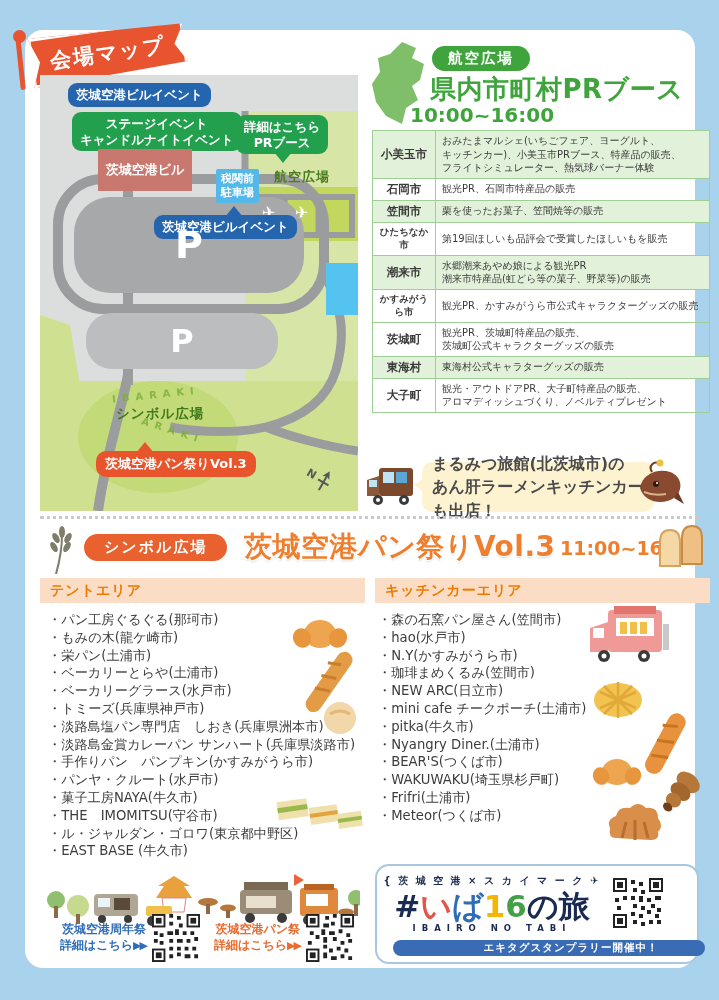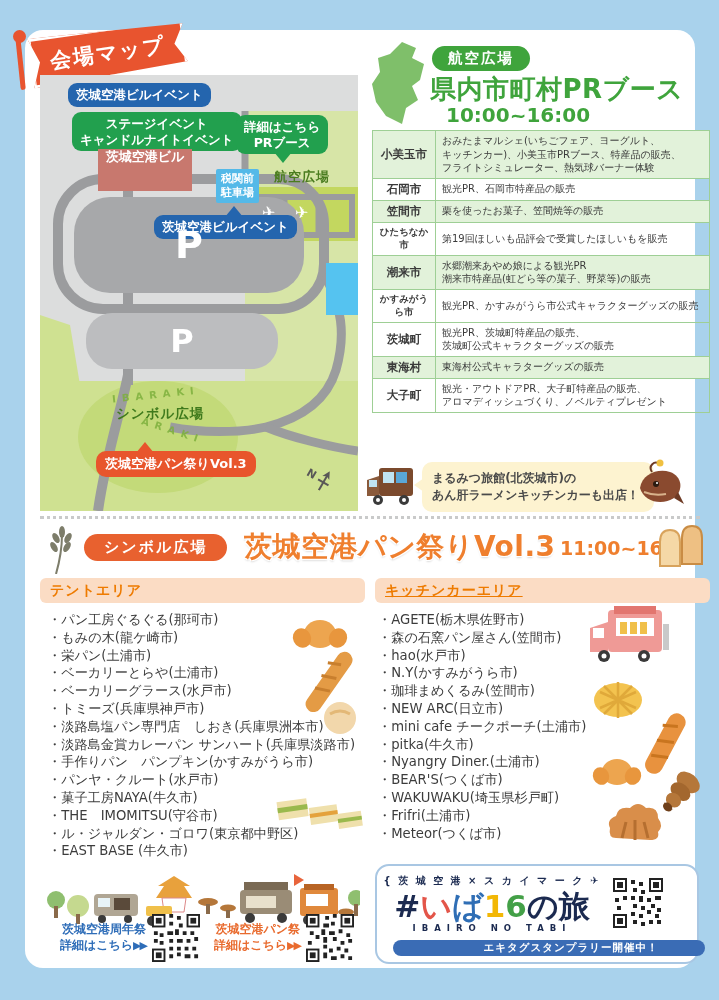--- a/index.html
+++ b/index.html
@@ -17,21 +17,21 @@
 
   
   #map{position:absolute;left:40px;top:75px;width:318px;height:436px;background:#dcdddd;overflow:hidden;}
   .map-label{position:absolute;font-weight:bold;text-align:center;line-height:1.25;}
   .bubble{border-radius:9px;color:#fff;padding:4px 8px;font-size:12.5px;}
   .bubble-blue{background:#2465ae;}
   .bubble-green{background:#22a04e;}
   .tail-down:after{content:"";position:absolute;left:50%;bottom:-9px;margin-left:-8px;border:9px solid transparent;border-top:11px solid #22a04e;border-bottom:0;}
   .tail-up:before{content:"";position:absolute;left:55%;top:-9px;margin-left:-8px;border:9px solid transparent;border-bottom:11px solid #2465ae;border-top:0;}
   .tail-up-orange:before{content:"";position:absolute;left:30%;top:-9px;margin-left:-8px;border:9px solid transparent;border-bottom:11px solid #e8552c;border-top:0;}
-  #lbl-airport-bldg{background:#c8786e;color:#fff;font-size:13px;display:flex;align-items:flex-start;justify-content:center;}
+  #lbl-airport-bldg{background:#c8786e;color:#fff;font-size:13px;display:flex;align-items:center;justify-content:center;}
   #lbl-customs{background:#54b9e8;color:#fff;font-size:11px;padding:3px 5px;border-radius:2px;}
   #lbl-koku{color:#4a7c1f;font-size:13px;letter-spacing:1px;}
   .p-mark{color:#fff;font-size:38px;font-weight:bold;display:flex;align-items:center;justify-content:center;}
   #lbl-symbol{color:#3f7a1c;font-size:13.5px;letter-spacing:1px;}
   .watermark{color:rgba(125,175,60,.85);font-size:10px;letter-spacing:6px;font-weight:bold;}
   #bubble-pan{background:#e8552c;color:#fff;border-radius:10px;font-size:13px;padding:5px 9px;}
   #compass{color:#595757;font-size:11px;font-weight:bold;transform:rotate(30deg);display:flex;align-items:center;gap:2px;}
   #compass svg{display:block;}
 
   
@@ -45,33 +45,33 @@
   #pr-table td{border:1px solid #9ecf95;font-size:10px;color:#3a3a3a;padding:3px 6px;vertical-align:middle;}
   #pr-table td.muni{width:58px;text-align:center;font-weight:bold;font-size:11.5px;padding:3px 2px;}
   #pr-table td.desc{white-space:pre-line;line-height:1.35;}
   #pr-table tr.green{background:#e2f2da;}
   #pr-table tr.small td.muni{font-size:9.5px;}
 
   
   #truck-note{position:absolute;left:422px;top:462px;width:212px;height:46px;background:#fdf3d0;border-radius:10px;
               display:flex;flex-direction:column;justify-content:center;padding:2px 10px;}
   #truck-note:before{content:"";position:absolute;left:-8px;top:16px;border:7px solid transparent;border-right:10px solid #fdf3d0;border-left:0;}
-  #truck-note div{font-size:12px;font-weight:bold;color:#4a4a4a;line-height:1.45;}
+  #truck-note div{font-size:16px;font-weight:bold;color:#4a4a4a;line-height:1.45;}
 
   
   #divider{position:absolute;left:40px;top:516px;width:660px;border-top:3px dotted #c9caca;}
 
   
   #pan-badge{background:#e8612f;color:#fff;border-radius:16px;font-size:15px;font-weight:bold;padding:4px 20px;letter-spacing:2px;}
   #pan-title{color:#ef7f2e;font-size:28px;font-weight:bold;letter-spacing:.5px;
              text-shadow:-1px -1px 0 #fff,1px -1px 0 #fff,-1px 1px 0 #fff,1px 1px 0 #fff,0 2px 2px rgba(0,0,0,.15);}
   #pan-time{color:#ef7f2e;font-size:19px;font-weight:bold;text-shadow:-1px -1px 0 #fff,1px 1px 0 #fff;}
 
   .area-bar{position:absolute;height:25px;background:#fbdcc4;display:flex;align-items:center;padding-left:10px;
-            color:#ee7b00;font-size:14px;font-weight:bold;letter-spacing:1px;border-radius:6px;}
+            color:#ee7b00;font-size:14px;font-weight:bold;letter-spacing:1px;}
   .shop-list{position:absolute;font-size:13.2px;color:#3c3c3c;line-height:17.8px;}
   .shop-list div{white-space:nowrap;}
 
   
   .qr-label{position:absolute;text-align:right;font-size:12px;font-weight:bold;line-height:1.3;}
   .qr-label.blue{color:#2e6db8;}
   .qr-label.orange{color:#e96b2e;}
   .qr-arrows{font-size:11px;letter-spacing:-2px;}
   .qr{position:absolute;width:48px;height:48px;}
 
@@ -173,21 +173,21 @@
     </div>
   </div>
 
   <svg class="abs" style="left:372px;top:42px;" width="56" height="82" viewBox="0 0 56 82">
     <path d="M30,0 L44,6 L40,16 L52,22 L48,38 L40,44 L46,58 L34,66 L30,82 L14,74 L4,60 L0,42 L8,30 L6,16 L18,12 Z" fill="#7fbf6a"></path>
   </svg>
   <div class="abs" style="left:432px;top:46px;">
     <span id="pr-badge" style="display:inline-block;">航空広場</span>
   </div>
   <div id="pr-title" class="abs" style="left:430px;top:72px;">県内市町村PRブース</div>
-  <div id="pr-time" class="abs" style="left:446px;top:103px;">10:00~16:00</div>
+  <div id="pr-time" class="abs" style="left:410px;top:103px;">10:00~16:00</div>
 
   <table id="pr-table">
     <tbody>
       <tr class="green">
           <td class="muni">小美玉市</td>
           <td class="desc">おみたまマルシェ(いちごフェア、ヨーグルト、
 キッチンカー)、小美玉市PRブース、特産品の販売、
 フライトシミュレーター、熱気球バーナー体験</td>
         </tr>
       <tr>
@@ -269,21 +269,21 @@
   <div id="pan-title" class="abs" style="left:244px;top:528px;">茨城空港パン祭りVol.3</div>
   <div id="pan-time" class="abs" style="left:560px;top:537px;">11:00~16:00</div>
   <svg class="abs" style="left:656px;top:522px;" width="54" height="52" viewBox="0 0 54 52">
     <path d="M4,20 Q4,8 14,8 Q24,8 24,20 L24,44 L4,44 Z" fill="#f5d8a6" stroke="#d8a35c" stroke-width="2"></path>
     <path d="M26,16 Q26,4 36,4 Q46,4 46,16 L46,42 L26,42 Z" fill="#eec083" stroke="#c98c44" stroke-width="2"></path>
   </svg>
 
   <div class="area-bar" style="left:40px;top:578px;width:315px;">
     <span>テントエリア</span>
   </div>
-  <div class="area-bar" style="left:375px;top:578px;width:325px;text-decoration:underline;">
+  <div class="area-bar" style="left:375px;top:578px;width:325px;">
     <span>キッチンカーエリア</span>
   </div>
 
   <div class="shop-list" style="left:48px;top:611px;">
     <div>・パン工房ぐるぐる(那珂市)</div>
     <div>・もみの木(龍ケ崎市)</div>
     <div>・栄パン(土浦市)</div>
     <div>・ベーカリーとらや(土浦市)</div>
     <div>・ベーカリーグラース(水戸市)</div>
     <div>・トミーズ(兵庫県神戸市)</div>
@@ -291,21 +291,20 @@
     <div>・淡路島金賞カレーパン サンハート(兵庫県淡路市)</div>
     <div>・手作りパン　パンプキン(かすみがうら市)</div>
     <div>・パンヤ・クルート(水戸市)</div>
     <div>・菓子工房NAYA(牛久市)</div>
     <div>・THE　IMOMITSU(守谷市)</div>
     <div>・ル・ジャルダン・ゴロワ(東京都中野区)</div>
     <div>・EAST BASE (牛久市)</div>
   </div>
 
   <div class="shop-list" style="left:378px;top:611px;">
-    <div>・AGETE(栃木県佐野市)</div>
     <div>・森の石窯パン屋さん(笠間市)</div>
     <div>・hao(水戸市)</div>
     <div>・N.Y(かすみがうら市)</div>
     <div>・珈琲まめくるみ(笠間市)</div>
     <div>・NEW ARC(日立市)</div>
     <div>・mini cafe チークポーチ(土浦市)</div>
     <div>・pitka(牛久市)</div>
     <div>・Nyangry Diner.(土浦市)</div>
     <div>・BEAR'S(つくば市)</div>
     <div>・WAKUWAKU(埼玉県杉戸町)</div>

